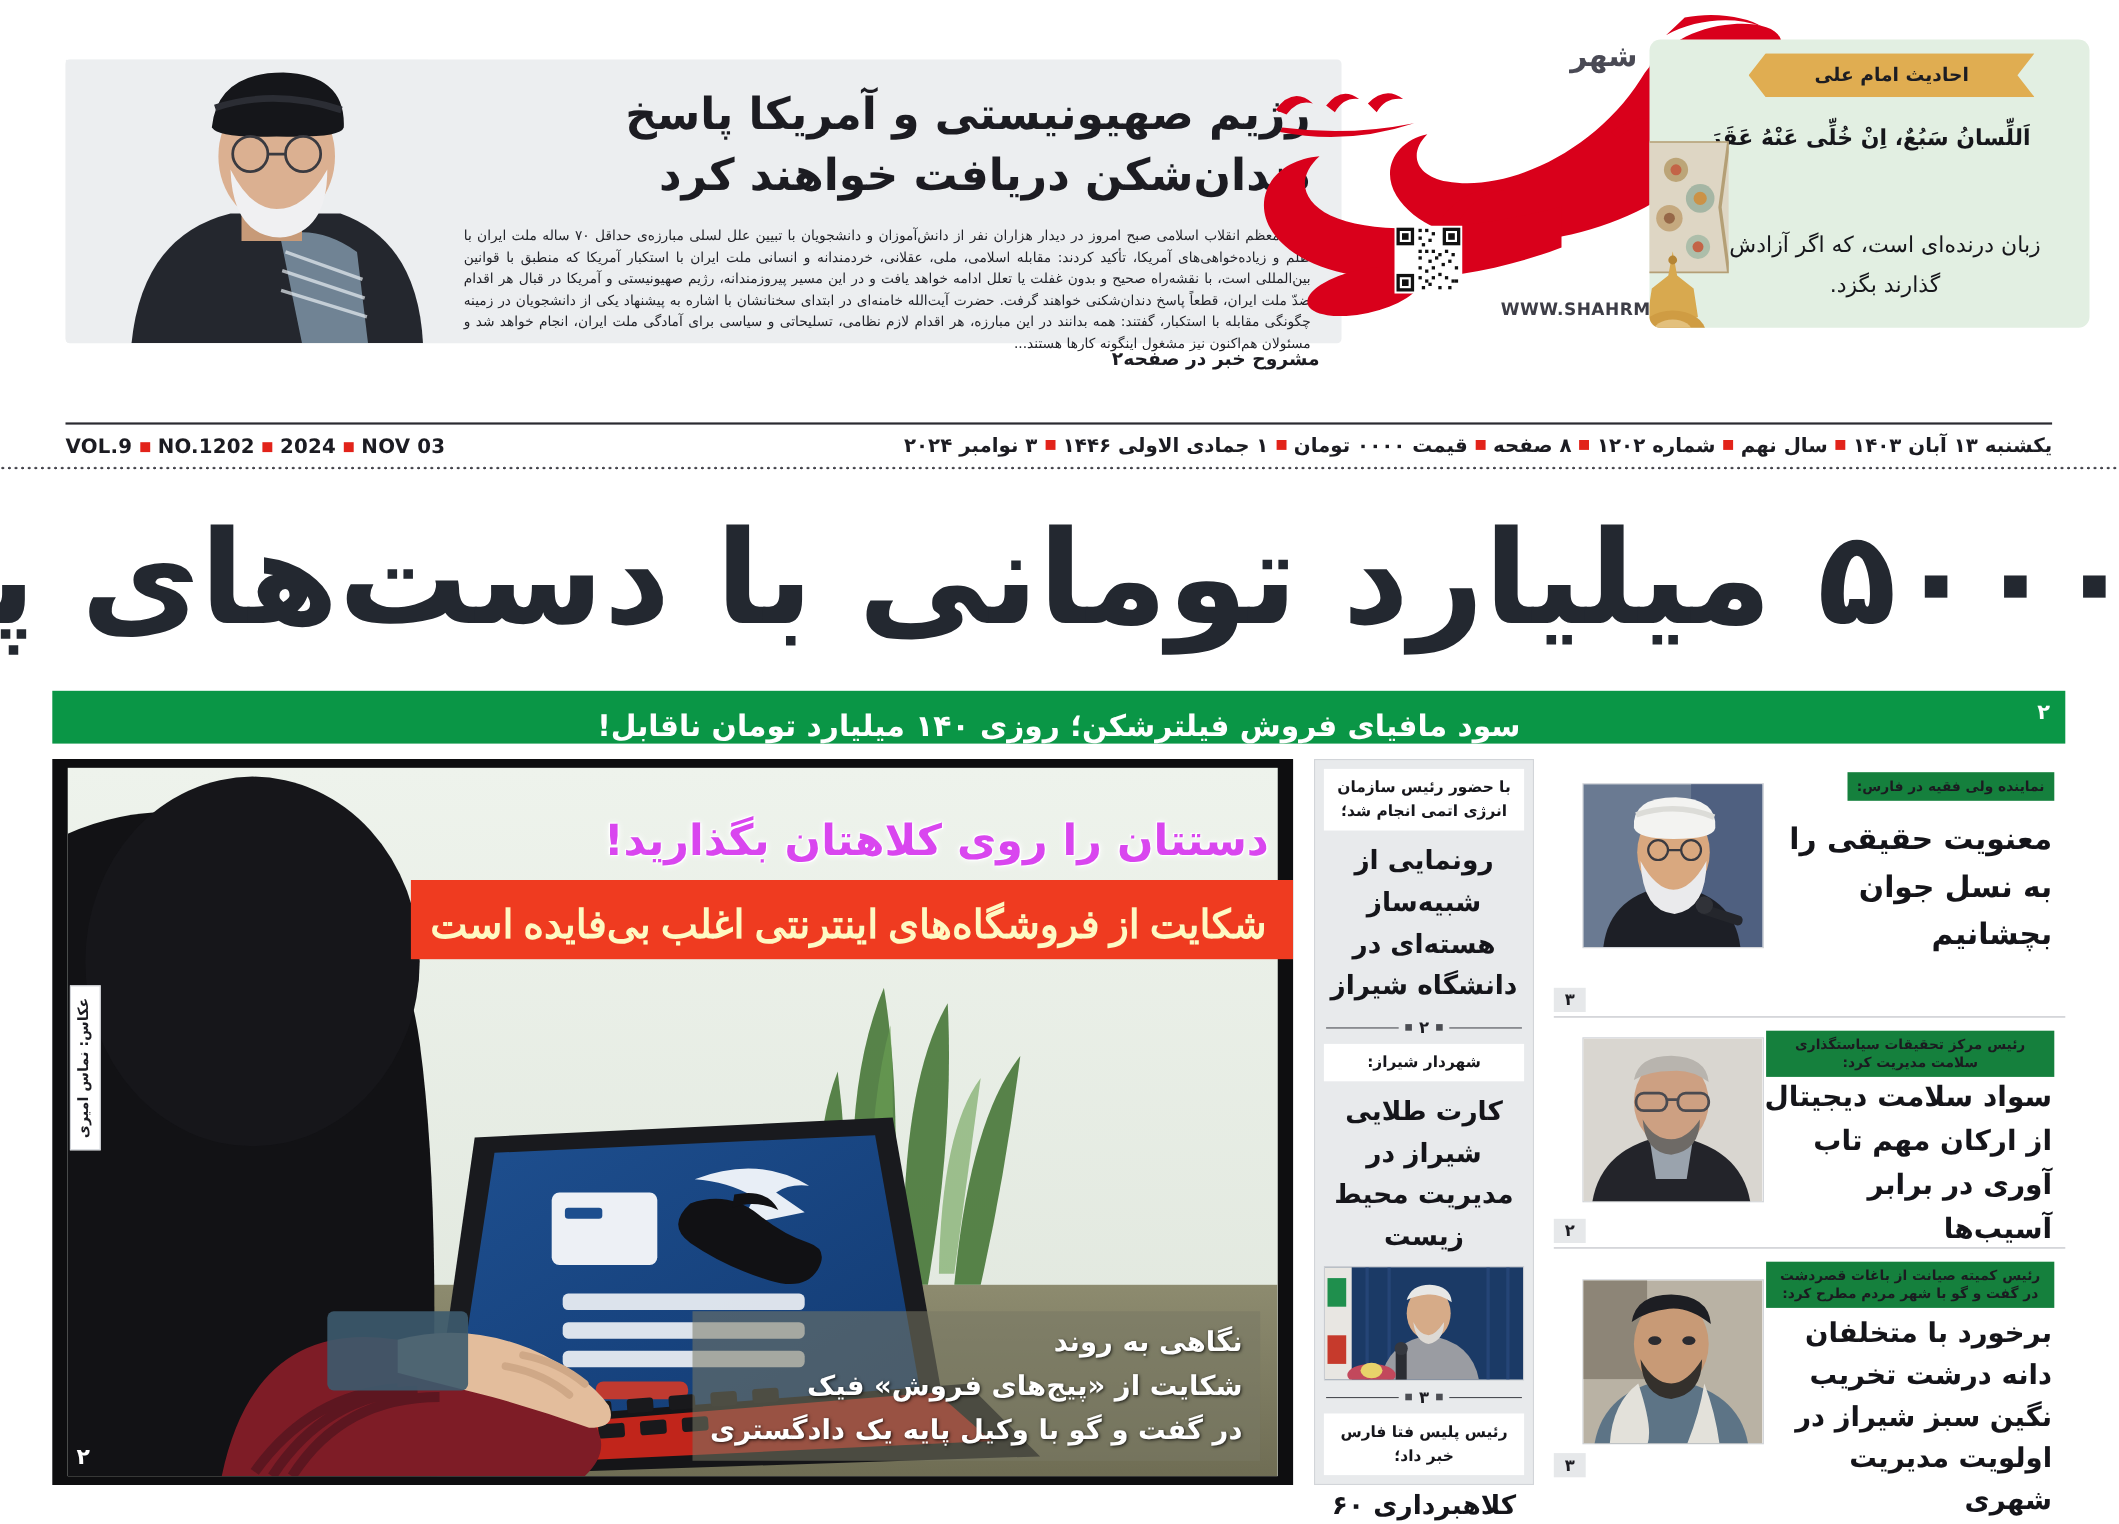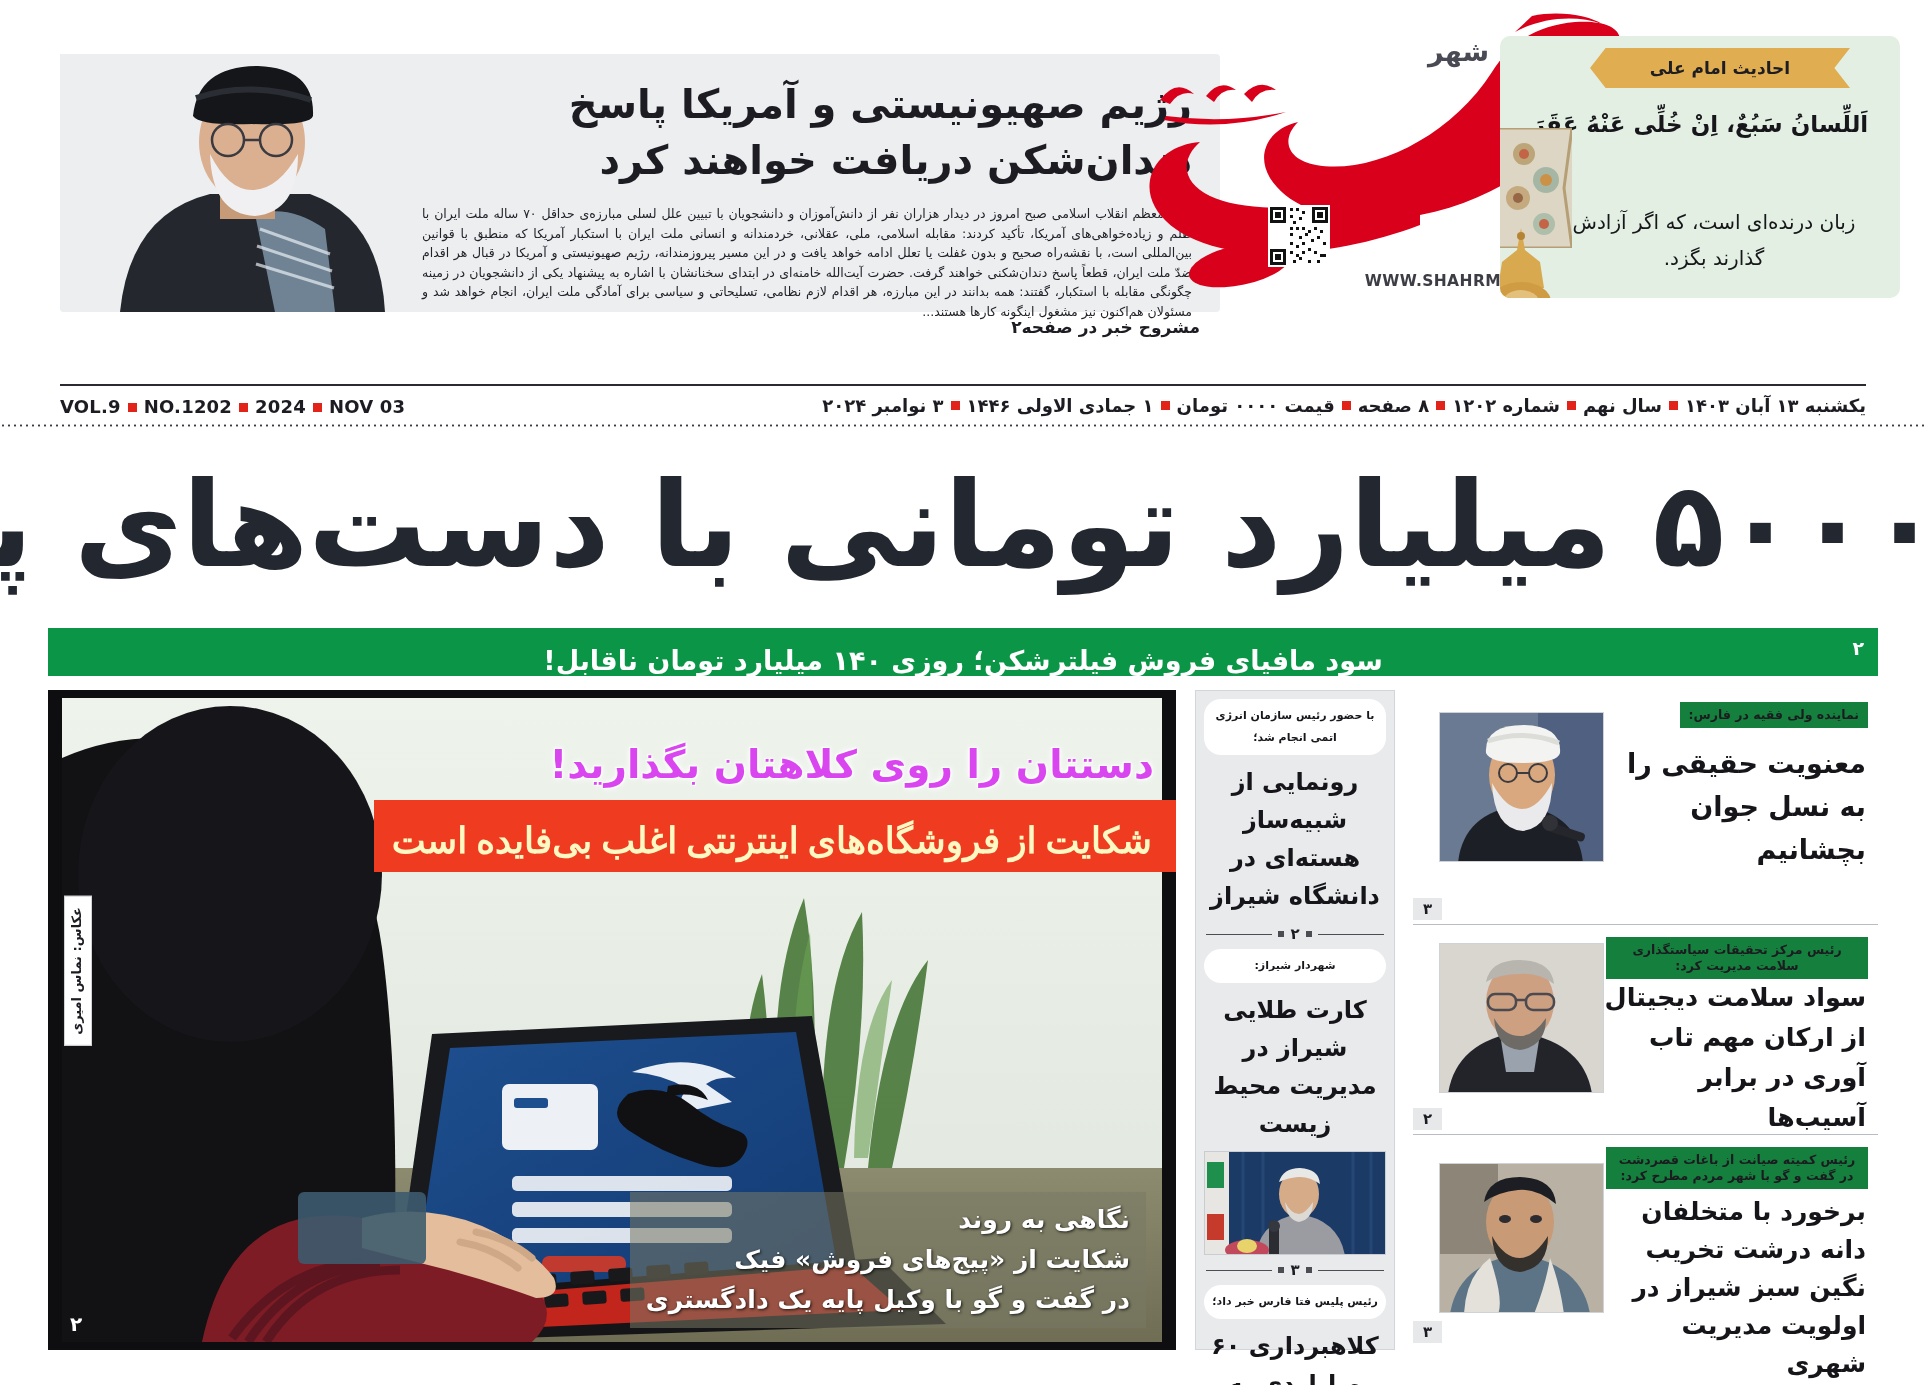--- a/index.html
+++ b/index.html
@@ -49,21 +49,21 @@
   
   .hadith {
     position:absolute; left:1500px; top:36px; width:400px; height:262px;
     background:#e2efe2; border-radius:10px; overflow:hidden;
   }
   .hadith-tag {
     position:absolute; right:50px; top:12px; width:260px; height:40px; background:#e0ad51;
     color:#1d1d22; font-size:17px; font-weight:bold; display:flex; align-items:center; justify-content:center;
     clip-path:polygon(6% 0, 100% 0, 94% 50%, 100% 100%, 6% 100%, 0 50%);
   }
-  .hadith-ar { position:absolute; right:30px; top:66px; width:340px; text-align:center; font-size:23px; font-weight:bold; line-height:44px; color:#16161b;margin-left:48px; }
+  .hadith-ar { position:absolute; right:30px; top:66px; width:340px; text-align:center; font-size:20px; font-weight:bold; line-height:44px; color:#16161b;margin-left:48px; }
   .hadith-fa { position:absolute; right:26px; top:168px; width:320px; text-align:center; font-size:20px; line-height:36px; color:#16161b; }
   .hadith-orn { position:absolute; left:-6px; top:92px; width:78px; height:120px; }
   .hadith-orn2 { position:absolute; left:-16px; bottom:-26px; width:74px; height:96px; }
 
   
   .rule-top { position:absolute; left:60px; top:384px; width:1806px; height:2px; background:#2a2a30; }
   .infobar { position:absolute; left:0; top:392px; width:1926px; height:36px; }
   .info-en { position:absolute; left:60px; top:4px; font-size:18px; font-weight:bold; color:#1c1c22; direction:ltr; letter-spacing:.2px; }
   .info-en .sq { display:inline-block; width:9px; height:9px; background:#e2231a; margin:0 7px 1px 7px; }
   .info-fa { position:absolute; right:60px; top:3px; font-size:18px; font-weight:bold; color:#1c1c22; }
@@ -108,21 +108,21 @@
   .ni1 .ni-title { top:52px; }
   .ni2 .ni-title { top:52px; font-size:25.5px; line-height:40px; }
   .ni3 .ni-title { top:58px; font-size:25px; line-height:38px; }
   .ni-photo { position:absolute; left:26px; top:22px; width:165px; height:150px; border:1px solid #cfd2d7; overflow:hidden; }
   .ni2 .ni-photo { top:18px; height:150px; }
   .ni3 .ni-photo { top:28px; height:150px; }
   .ni-page { position:absolute; left:0px; bottom:4px; background:#e6e8ea; color:#1c1c22; font-size:15px; font-weight:bold; padding:2px 10px; }
 
   
   .colM { position:absolute; right:483px; top:0; width:200px; height:660px; background:#e8eaec; border:1px solid #d2d5d9; padding:8px; }
-  .mi-kicker { background:#fff; color:#17171c; font-size:11px; font-weight:bold; line-height:22px; text-align:center; padding:6px 4px;border-radius:17px; }
+  .mi-kicker { background:#fff; color:#17171c; font-size:14px; font-weight:bold; line-height:22px; text-align:center; padding:6px 4px; }
   .mi-title { font-size:24px; font-weight:bold; line-height:38px; color:#15151a; text-align:center; padding:8px 2px 4px; }
   .mi-sep { display:flex; align-items:center; justify-content:center; gap:6px; margin:6px 2px; }
   .mi-sep .ln { flex:1; height:1px; background:#4b4d53; }
   .mi-sep .sq { width:6px; height:6px; background:#4b4d53; }
   .mi-sep .pg { font-size:15px; font-weight:bold; color:#1c1c22; }
   .mi-photo { width:100%; height:104px; overflow:hidden; border:1px solid #c9ccd1; margin-top:4px; }
 
   
   .colL { position:absolute; left:0; top:0; width:1128px; height:660px; background:#0e0e10; overflow:hidden; }
   .photo-frame { position:absolute; left:14px; top:8px; width:1100px; height:644px; overflow:hidden; background:#cfd6cf; }

